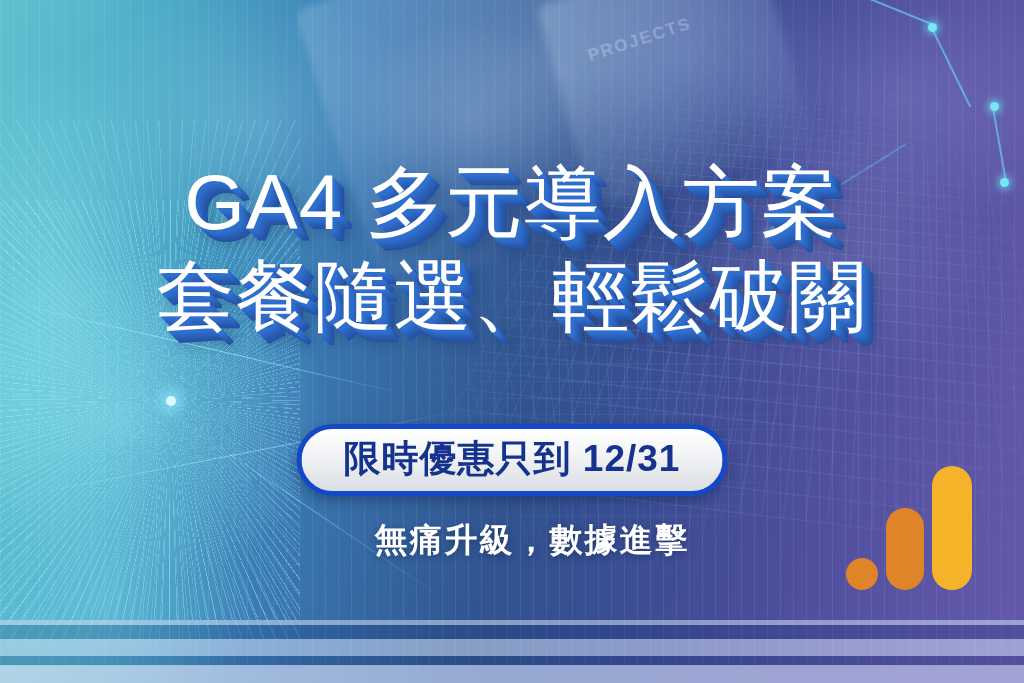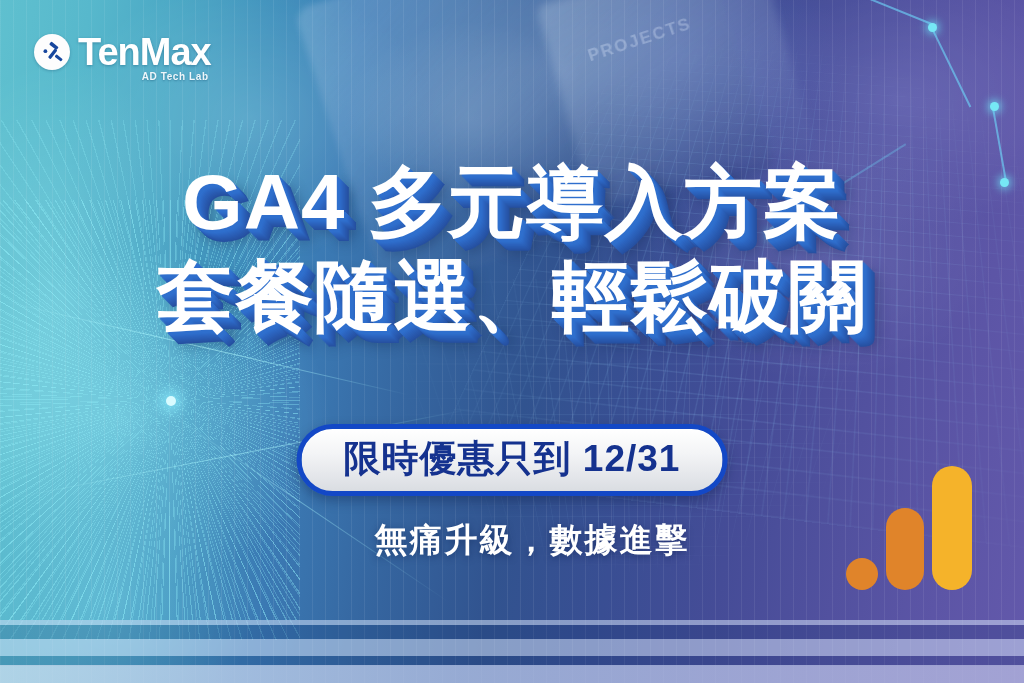--- a/index.html
+++ b/index.html
@@ -216,21 +216,21 @@
 
   
   .headline {
     position: absolute;
     left: 0; right: 0;
     top: 160px;
     text-align: center;
   }
   .hl-line {
     font-size: 78px;
-    font-weight: 700;
+    font-weight: 400;
     color: #ffffff;
     line-height: 1.10;
     letter-spacing: 1px;
     white-space: nowrap;
     text-shadow:
       2px 2px 0 #2f6fcd, 3px 3px 0 #2f6fcd, 4px 4px 0 #2e6cc9,
       5px 5px 0 #2d68c4, 6px 6px 0 #2c64bf, 7px 7px 0 #2b61ba,
       8px 8px 0 #2a5eb5, 9px 9px 0 #295ab0, 10px 10px 0 #2857ab,
       11px 11px 0 #2754a6, 12px 12px 0 #2650a1,
       13px 13px 14px rgba(10,30,70,.45);
@@ -320,36 +320,20 @@
   <div class="node" style="left:990px; top:102px;"></div>
   <div class="node" style="left:1000px; top:178px;"></div>
   <div class="node" style="left:766px; top:231px; opacity:.55;"></div>
 
   <div class="band band-l" style="top:620px; height:5px;"></div>
   <div class="band band-d" style="top:625px; height:14px;"></div>
   <div class="band band-l" style="top:639px; height:17px;"></div>
   <div class="band band-d" style="top:656px; height:10px;"></div>
   <div class="band-base"></div>
 
-  <div class="logo">
-    <div class="logo-mark">
-      <svg width="24" height="24" viewBox="0 0 24 24" aria-hidden="true">
-        <g fill="#17479e">
-          <circle cx="5.4" cy="11.2" r="1.9"></circle>
-          <rect x="9.2" y="4.0" width="9.4" height="3.6" rx="1.0" transform="rotate(38 13.9 5.8)"></rect>
-          <rect x="11.0" y="8.2" width="3.3" height="11.2" rx="1.0" transform="rotate(38 12.6 13.8)"></rect>
-          <rect x="14.6" y="16.4" width="8.2" height="3.0" rx="1.0" transform="rotate(38 18.7 17.9)"></rect>
-        </g>
-      </svg>
-    </div>
-    <div class="logo-type">
-      <div class="logo-word">TenMax</div>
-      <div class="logo-sub">AD Tech Lab</div>
-    </div>
-  </div>
 
   <div class="headline">
     <div class="hl-line">GA4 多元導入方案</div>
     <div class="hl-line hl-line-2">套餐隨選、輕鬆破關</div>
   </div>
 
   <div class="badge">
     <span class="badge-text">限時優惠只到 12/31</span>
   </div>
 

